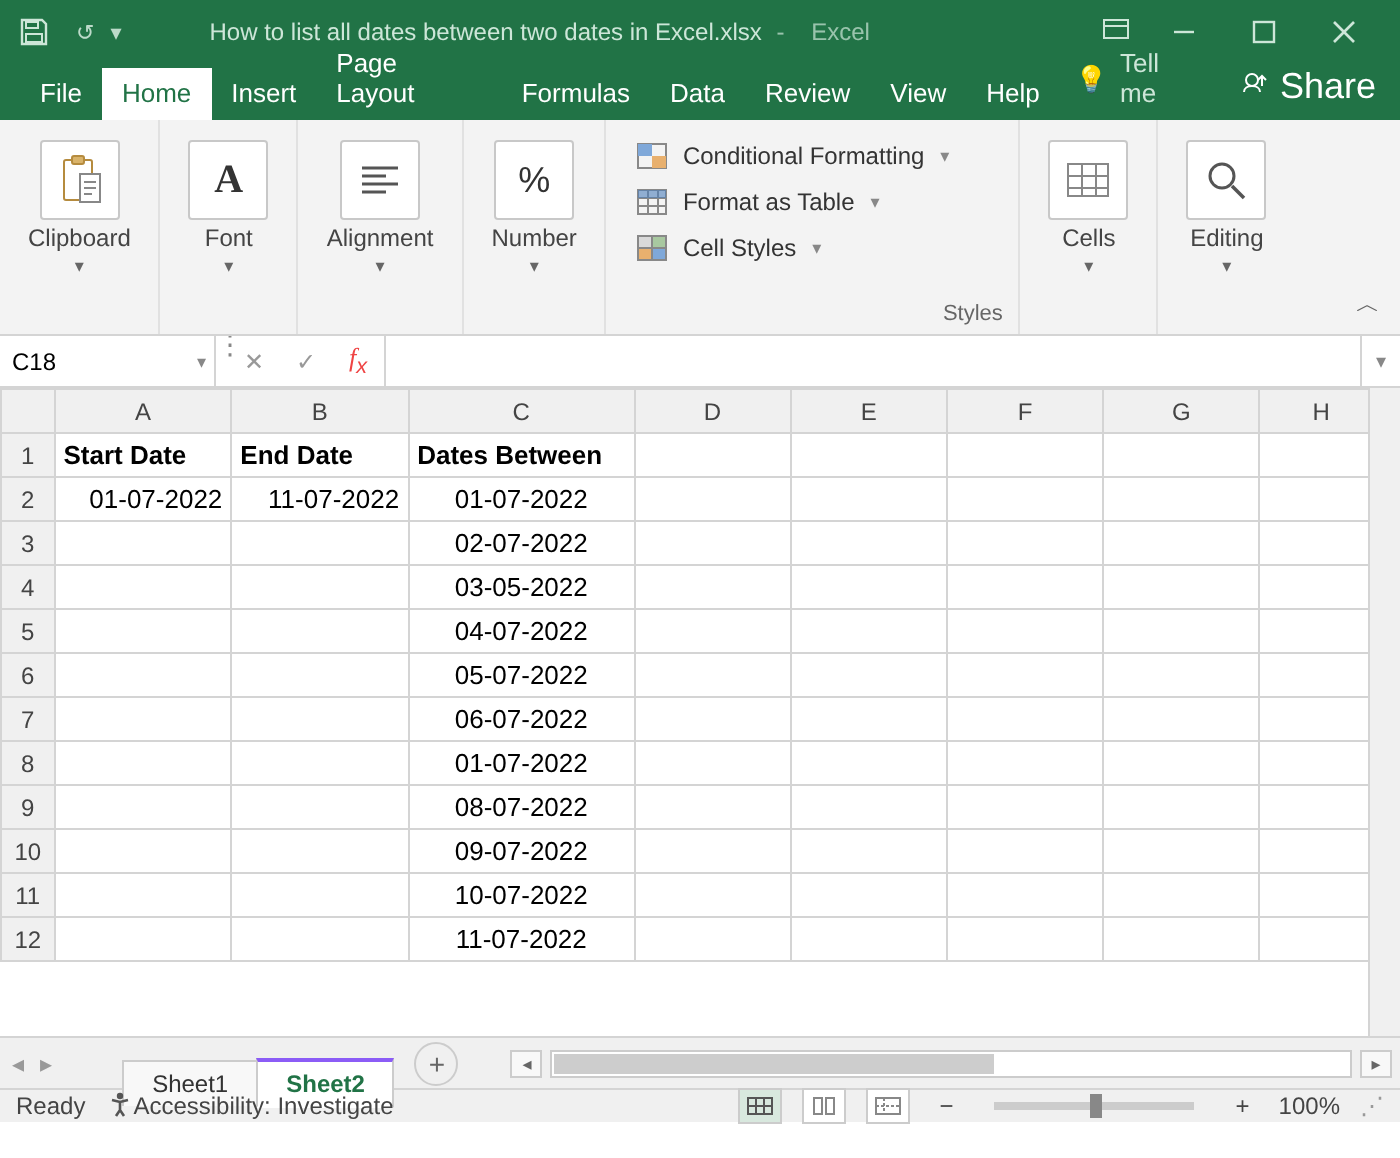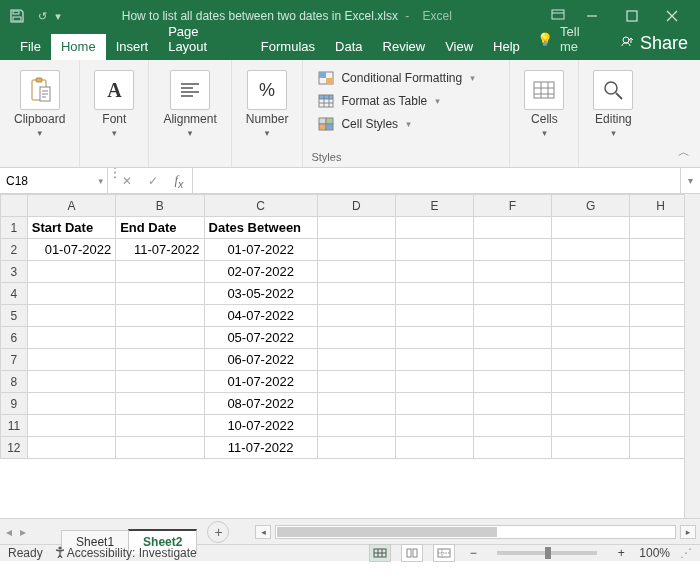--- a/index.html
+++ b/index.html
@@ -2,71 +2,71 @@
 <html><head>
 <meta charset="utf-8">
 <style>
   * { box-sizing: border-box; margin: 0; padding: 0; font-family: "Segoe UI", Arial, sans-serif; }
   body { width: 700px; height: 579px; overflow: hidden; background: #fff; }
   
   .titlebar { height: 32px; background: #217346; color: #cde6d8; display: flex; align-items: center; padding: 0 8px; font-size: 12px; }
   .titlebar .save-icon { width: 18px; height: 18px; margin-right: 8px; display:flex; align-items:center; justify-content:center; }
   .titlebar .save-icon svg { width:16px; height:16px; }
   .titlebar .arrow { margin: 0 4px; font-size: 11px; opacity: .9;}
-  .titlebar .title { flex: 0 0 auto; margin-left: 57px; }
+  .titlebar .title { flex: 0 0 auto; margin-left: 40px; }
   .titlebar .title .app { opacity: .7; margin-left: 6px; }
   .titlebar .spacer { flex: 1; }
   .titlebar .winbtn { width: 40px; height: 32px; display:flex; align-items:center; justify-content:center; cursor:pointer; }
   .titlebar .winbtn svg { stroke:#cde6d8; fill:none; }
   .titlebar .ribopt { width:28px; display:flex; align-items:center; justify-content:center; height:32px;}
   
   .tabs { height: 28px; background: #217346; display: flex; align-items: flex-end; padding-left: 10px; color: #fff; font-size: 13px; }
   .tab { padding: 5px 10px 6px; cursor: pointer; }
   .tab.active { background: #fff; color: #217346; }
   .tellme { display:flex; align-items:center; gap:6px; padding:0 8px 6px; color:#cde6d8; font-size:13px;}
   .share { display:flex; align-items:center; gap:5px; padding:0 12px 6px; color:#fff; font-size:18px;}
   
   .ribbon { height: 108px; background: #f3f3f3; border-bottom: 1px solid #d4d4d4; display:flex; position:relative;}
   .group { border-right: 1px solid #e1e1e1; padding: 6px 8px 2px; display:flex; flex-direction:column; align-items:center; justify-content:space-between;}
   .bigbtn { display:flex; flex-direction:column; align-items:center; gap:2px; padding: 4px 6px 0; cursor:pointer; font-size:12px; color:#444;}
   .bigbtn .icobox { width:40px; height:40px; border:1px solid #c8c8c8; background:#fff; display:flex; align-items:center; justify-content:center; border-radius:2px;}
   .bigbtn .caret { font-size:9px; color:#666; }
-  .group-label { font-size:11px; color:#666; text-align:left; padding-bottom:2px;}
+  .group-label { font-size:11px; color:#666; text-align:right; padding-bottom:2px;}
   .styles-list { display:flex; flex-direction:column; gap:3px; padding:2px 4px 0; width:190px;}
   .style-item { display:flex; align-items:center; gap:6px; font-size:12px; color:#333; padding:2px 2px; cursor:pointer;}
   .style-item .si-icon{ width:18px; height:16px; display:flex;align-items:center;justify-content:center;}
   .collapse { position:absolute; right:10px; bottom:6px; font-size:12px; color:#666; cursor:pointer;}
   
   .fbar { height: 26px; border-bottom:1px solid #d4d4d4; display:flex; align-items:stretch; background:#fff;}
   .namebox { width:108px; border-right:1px solid #d4d4d4; display:flex; align-items:center; padding:0 6px; font-size:12px; position:relative;}
   .namebox .dd { position:absolute; right:4px; font-size:9px; color:#888;}
   .fb-btns { display:flex; align-items:center; border-right:1px solid #d4d4d4;}
   .fb-btn { width:26px; display:flex; align-items:center; justify-content:center; color:#999; font-size:12px; cursor:pointer;}
-  .fx { font-style:italic; font-family: "Times New Roman", serif; font-size:13px; color:#737373;}
+  .fx { font-style:italic; font-family: "Times New Roman", serif; font-size:13px; color:#ef4444;}
   .formula-input { flex:1; border:none; outline:none; padding:0 6px; font-size:12px;}
   .fb-expand { width:20px; border-left:1px solid #d4d4d4; display:flex;align-items:center;justify-content:center; color:#888; font-size:10px; cursor:pointer;}
   
   .gridwrap { display:flex; height: 324px; }
   .grid { flex:1; overflow:hidden; position:relative;}
   table.sheet { border-collapse:collapse; table-layout:fixed; width:692px;}
   table.sheet th, table.sheet td { border:1px solid #d4d4d4; font-size:13px; height:22px; padding:0 4px; background:#fff;}
   table.sheet th { background:#f0f0f0; font-weight:normal; color:#444; text-align:center; }
   table.sheet th.rowhdr { width:26px; font-size:12px;}
   table.sheet th.colhdr { height:20px; font-size:12px;}
   .corner { width:26px; height:20px; background:#f0f0f0; border:1px solid #d4d4d4;}
   .cell-bold { font-weight:bold; text-align:left;}
   .cell-center { text-align:center;}
   .cell-right { text-align:right;}
   .vscroll { width:16px; background:#f0f0f0; border-left:1px solid #d4d4d4;}
   
   .sheettabs { height:26px; background:#f0f0f0; border-top:1px solid #d4d4d4; display:flex; align-items:center; font-size:12px;}
   .nav-arrows { display:flex; padding:0 6px; gap:8px; color:#999;}
   .nav-arrows span{cursor:pointer;}
   .stab { padding:4px 14px; border:1px solid #ccc; border-bottom:none; margin-left:-1px; background:#f8f8f8; cursor:pointer; color:#333;margin-top:20px;}
-  .stab.active { background:#fff; border-bottom:1px solid #fff; color:#217346; font-weight:bold; border-top:2px solid #404040;}
+  .stab.active { background:#fff; border-bottom:1px solid #fff; color:#217346; font-weight:bold; border-top:2px solid #8b5cf6;}
   .addsheet { width:22px; height:22px; border:1px solid #ccc; border-radius:50%; display:flex;align-items:center;justify-content:center; margin-left:10px; font-size:14px; color:#666; cursor:pointer;}
   .hscroll-area{ flex:1; display:flex; align-items:center; padding:0 4px 0 20px;}
   .hscroll { flex:1; height:14px; background:#fff; border:1px solid #ccc; position:relative; margin:0 4px;}
   .hscroll .thumb{ position:absolute; left:1px; top:1px; height:10px; width:55%; background:#cdcdcd;}
   .hs-btn{ width:16px;height:14px;border:1px solid #ccc;background:#f8f8f8;display:flex;align-items:center;justify-content:center;font-size:9px;color:#666;cursor:pointer;}
   
   .status { height:17px; background:#f0f0f0; border-top:1px solid #d4d4d4; display:flex; align-items:center; font-size:12px; color:#444; padding:0 8px; gap:10px;}
   .status .spacer{flex:1;}
   .viewbtn { width:22px; height:18px; border:1px solid #ccc; display:flex;align-items:center;justify-content:center; cursor:pointer; font-size:10px; background:#fff;}
   .viewbtn.active{ background:#d8e8de;}
@@ -398,20 +398,31 @@
             <td></td>
             <td></td>
         <td class="cell-center">08-07-2022</td>
         <td></td>
             <td></td>
             <td></td>
             <td></td>
             <td></td>
           </tr>
       <tr>
+            <th class="rowhdr">10</th>
+            <td></td>
+            <td></td>
+        <td class="cell-center">09-07-2022</td>
+        <td></td>
+            <td></td>
+            <td></td>
+            <td></td>
+            <td></td>
+          </tr>
+      <tr>
             <th class="rowhdr">11</th>
             <td></td>
             <td></td>
         <td class="cell-center">10-07-2022</td>
         <td></td>
             <td></td>
             <td></td>
             <td></td>
             <td></td>
           </tr>

